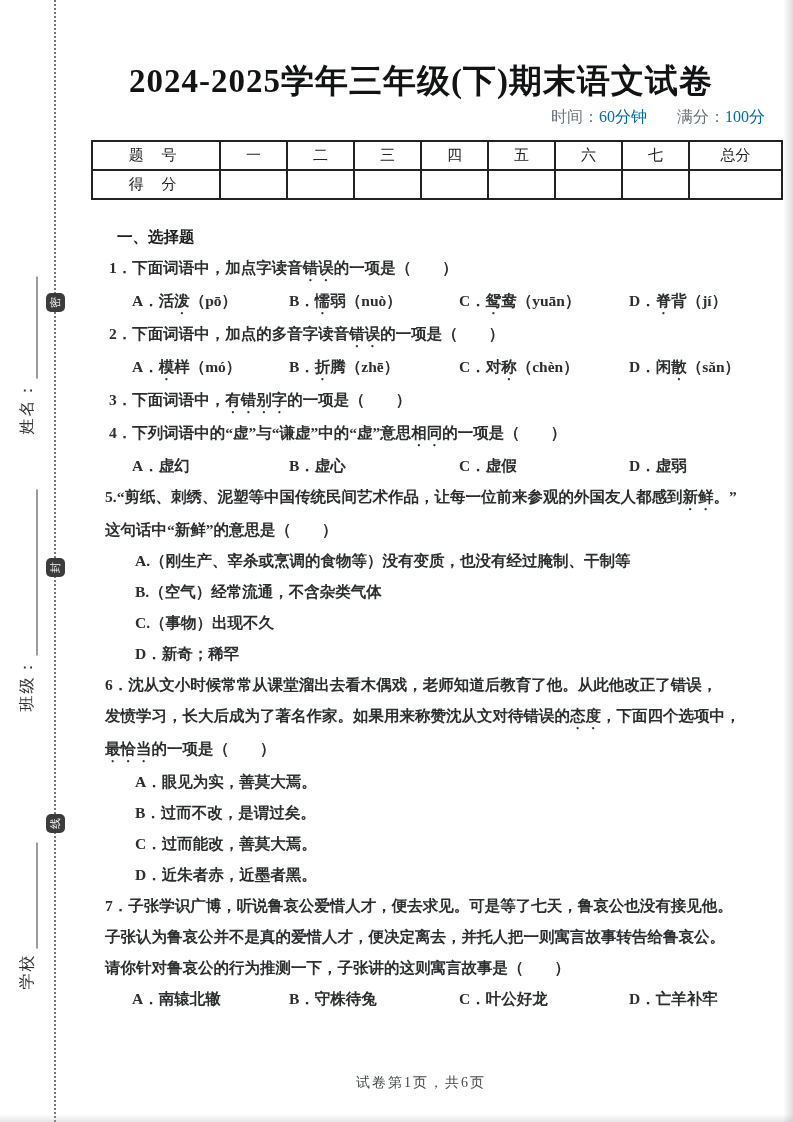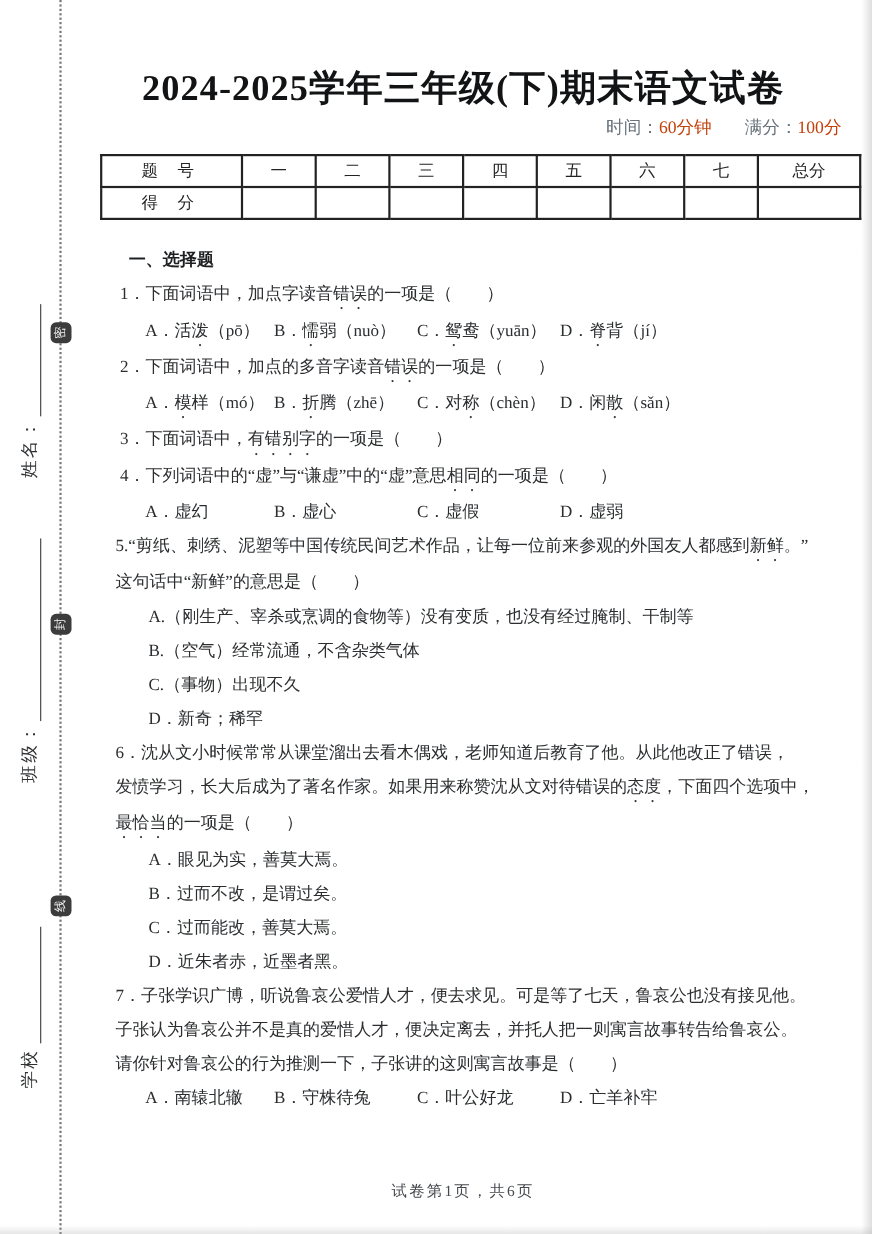--- a/index.html
+++ b/index.html
@@ -33,40 +33,40 @@
     vertical-align:bottom;margin-left:2px;}
 
   
   .content{position:absolute;left:75px;top:0;width:692px;height:1122px;}
   .title{
     margin:58px 0 0 0;text-align:center;font-size:33px;font-weight:bold;
     color:#121314;letter-spacing:1px;line-height:46px;
   }
   .info{margin-top:2px;text-align:right;font-size:16px;line-height:22px;padding-right:2px;}
   .info .lbl{color:#68737c;text-align:center;}
-  .info .val{color:#c2410c;}
+  .info .val{color:#0369a1;}
   .info .gap{display:inline-block;width:30px;}
 
   table.score-table{
     margin-top:12px;width:690px;border-collapse:collapse;
     font-size:15px;color:#222;table-layout:fixed;margin-left:16px;
   }
   table.score-table td{
     border:2px solid #222;height:27px;text-align:center;padding:0;
     background:transparent;
   }
   td.hd{letter-spacing:7px;padding-left:7px;}
 
   
   .questions{margin-top:21px;padding-left:30px;font-size:15.5px;color:#2b2d2f;}
-  .line{line-height:31px;min-height:31px;white-space:nowrap;}
+  .line{line-height:31px;min-height:31px;white-space:nowrap;font-weight:bold;}
   .heading{font-weight:bold;margin-left:12px;color:#1d1f21;}
   .stem{margin-left:4px;}
   .stem.cont{margin-left:0;}
-  .optrow{display:grid;grid-template-columns:117px 130px 130px auto;padding-left:27px;}
+  .optrow{display:grid;grid-template-columns:117px 130px 130px auto;padding-left:27px;gap:40px;}
   .opt-block{padding-left:30px;}
 
   .em-dot{
     -webkit-text-emphasis:filled dot #333;-webkit-text-emphasis-position:under left;
     text-emphasis:filled dot #333;text-emphasis-position:under left;
   }
 
   .footer{
     position:absolute;top:1074px;left:0;width:692px;text-align:center;
     font-size:14px;color:#45484c;letter-spacing:2px;

